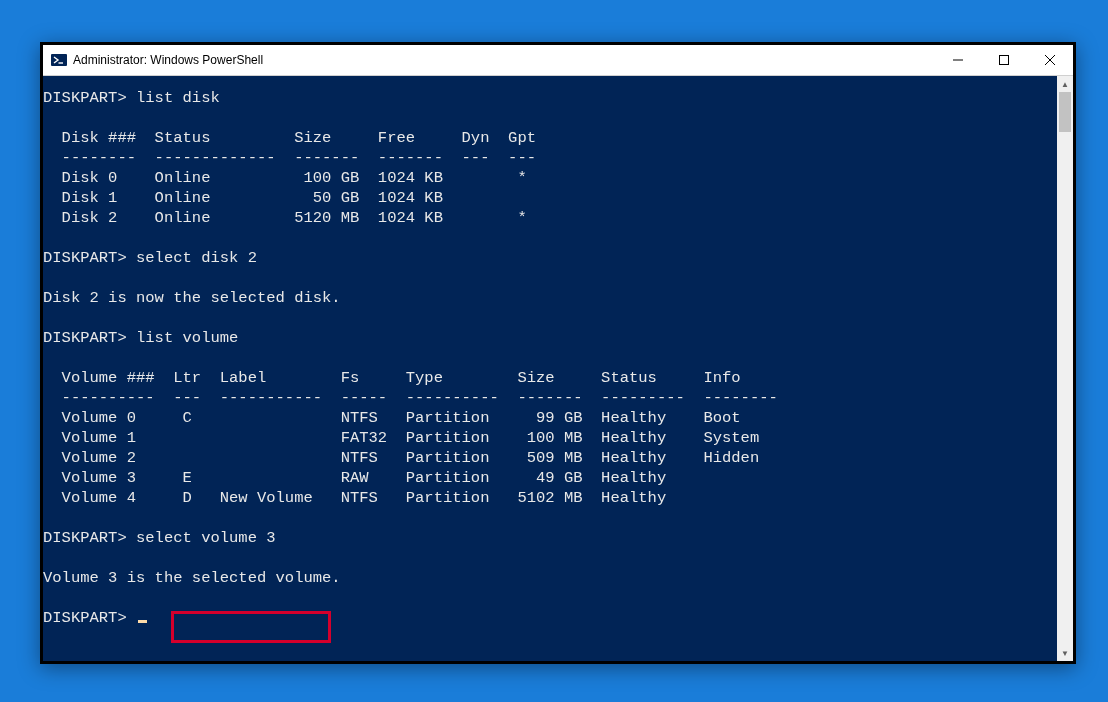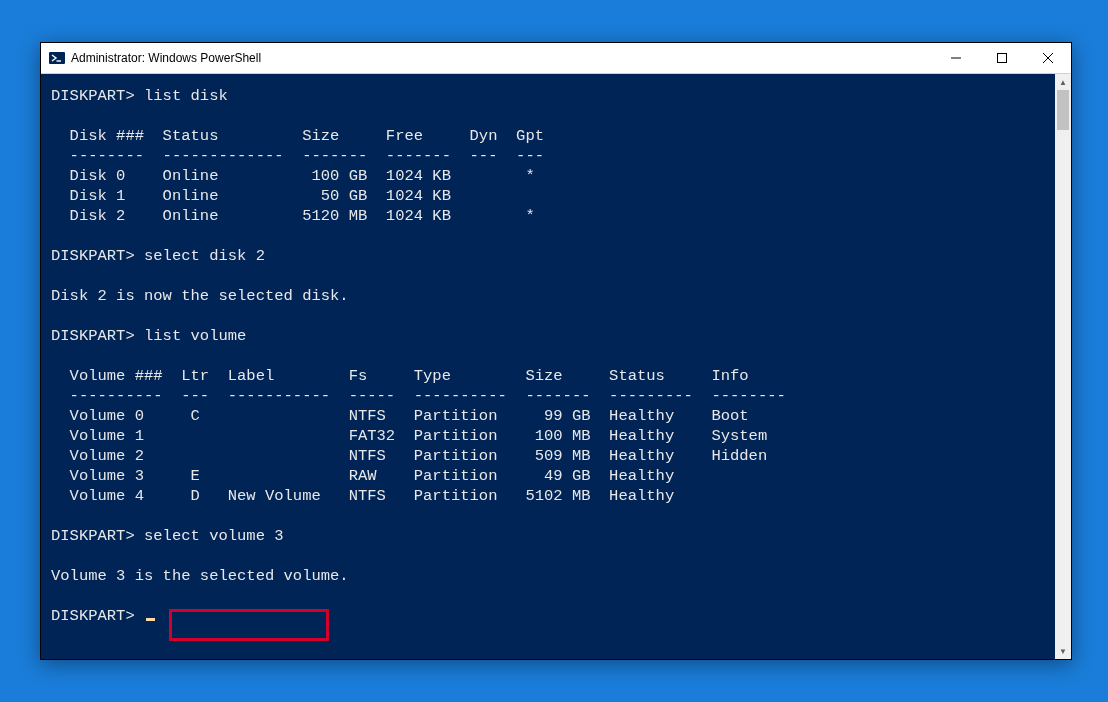--- a/index.html
+++ b/index.html
@@ -14,21 +14,21 @@
   .window {
     position: absolute;
     left: 40px;
     top: 42px;
     width: 1030px;
     height: 616px;
     background: #fef9c3;
     box-shadow: 0 4px 20px rgba(0,0,0,0.4);
     display: flex;
     flex-direction: column;
-    border: 1px solid #000000;
+    border: 3px solid #000000;
   }
   .titlebar {
     height: 30px;
     background: #ffffff;
     display: flex;
     align-items: center;
     border-bottom: 1px solid #d0d0d0;
     flex: 0 0 auto;
   }
   .title-icon {
@@ -62,21 +62,21 @@
   }
   .win-btn svg { display:block; }
   .terminal-wrap {
     flex: 1 1 auto;
     display: flex;
     background: #012456;
     position: relative;
   }
   .terminal {
     flex: 1 1 auto;
-    padding: 12px 10px 10px 10px;
+    padding: 12px 10px 10px 0;
     color: #e8e8e8;
     font-family: Consolas, "Courier New", monospace;
     font-size: 15.5px;
     line-height: 20px;
     white-space: pre;
     overflow: hidden;
   }
   .scrollbar {
     width: 16px;
     background: #f0f0f0;

